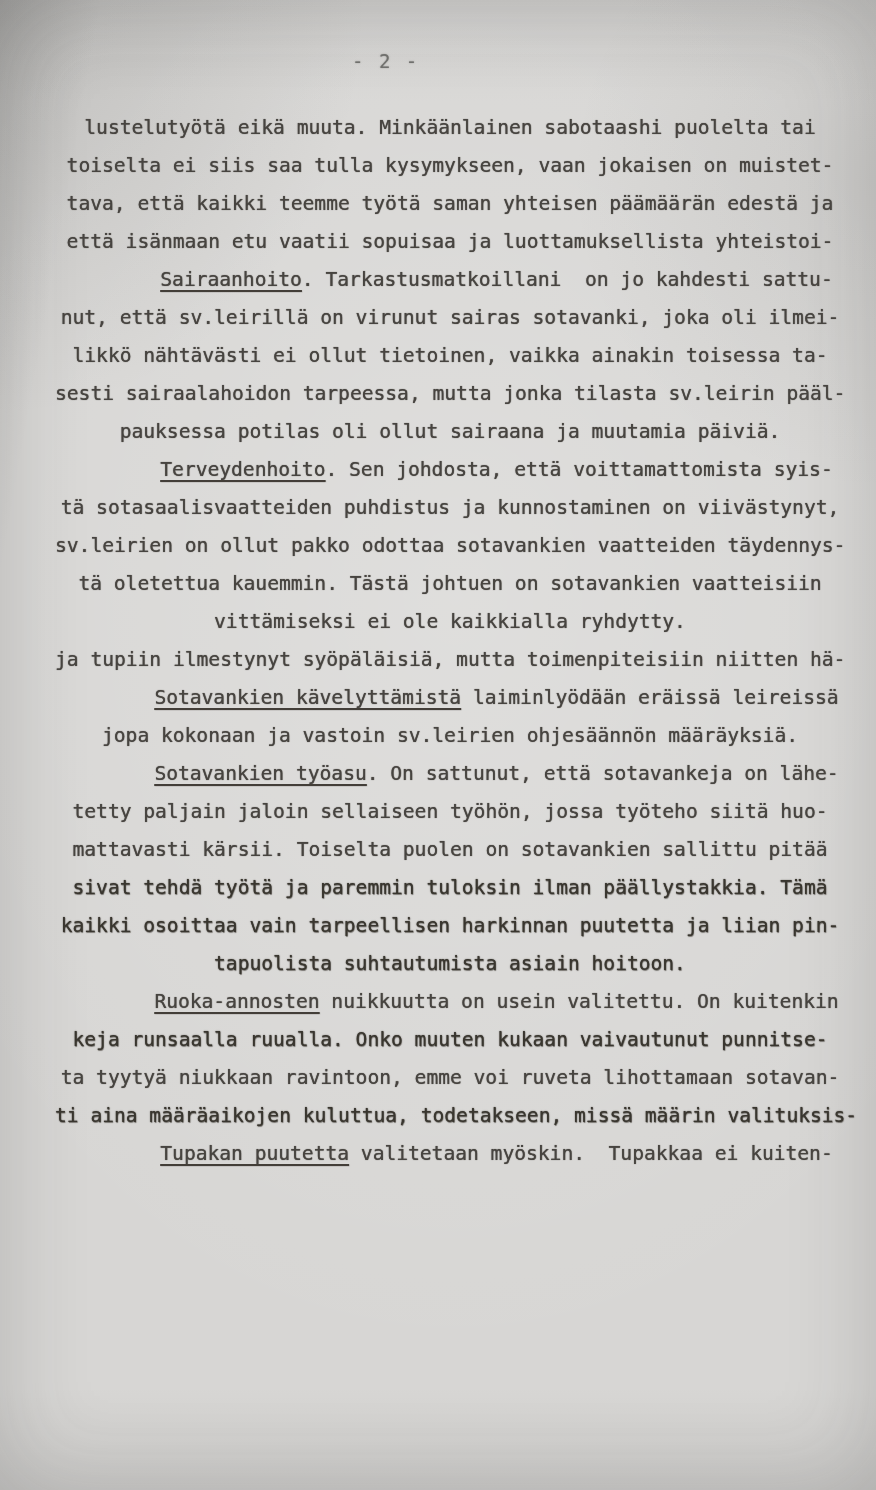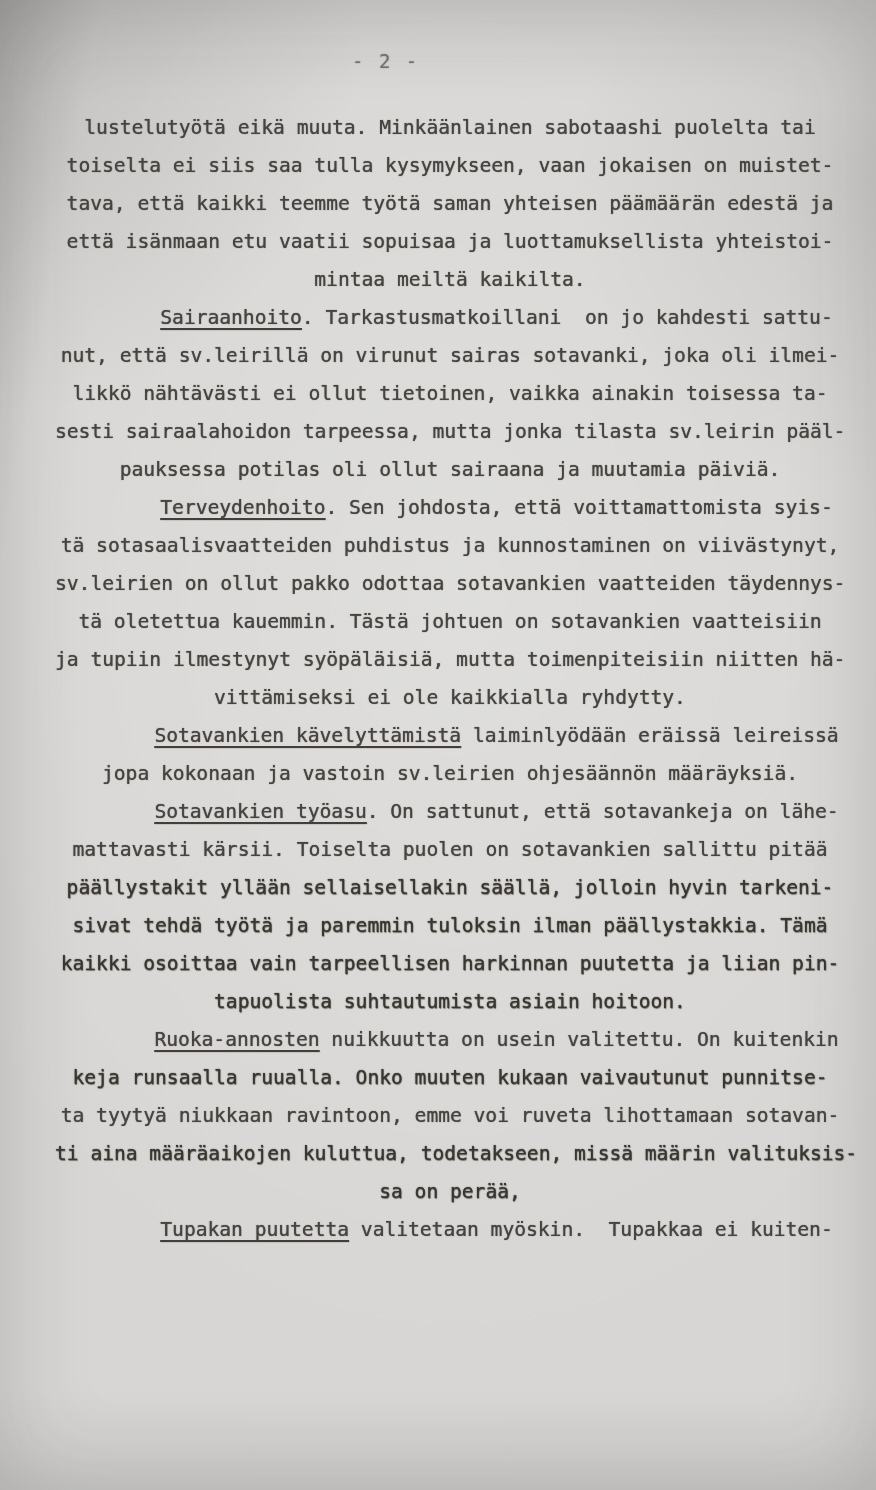--- a/index.html
+++ b/index.html
@@ -64,40 +64,38 @@
 </head>
 <body>
 
 <div class="page">
   <div class="page-number">- 2 -</div>
   <div class="body-text" id="body-lines">
       <div class="line">lustelutyötä eikä muuta. Minkäänlainen sabotaashi puolelta tai</div>
       <div class="line">toiselta ei siis saa tulla kysymykseen, vaan jokaisen on muistet-</div>
       <div class="line">tava, että kaikki teemme työtä saman yhteisen päämäärän edestä ja</div>
       <div class="line">että isänmaan etu vaatii sopuisaa ja luottamuksellista yhteistoi-</div>
-      <div class="line">mintaa meiltä kaikilta.</div>
       <div class="line indent"><span class="heading-underline">Sairaanhoito</span>. Tarkastusmatkoillani  on jo kahdesti sattu-</div>
       <div class="line">nut, että sv.leirillä on virunut sairas sotavanki, joka oli ilmei-</div>
       <div class="line">likkö nähtävästi ei ollut tietoinen, vaikka ainakin toisessa ta-</div>
       <div class="line">sesti sairaalahoidon tarpeessa, mutta jonka tilasta sv.leirin pääl-</div>
       <div class="line">pauksessa potilas oli ollut sairaana ja muutamia päiviä.</div>
       <div class="line indent"><span class="heading-underline">Terveydenhoito</span>. Sen johdosta, että voittamattomista syis-</div>
       <div class="line">tä sotasaalisvaatteiden puhdistus ja kunnostaminen on viivästynyt,</div>
       <div class="line">sv.leirien on ollut pakko odottaa sotavankien vaatteiden täydennys-</div>
       <div class="line">tä oletettua kauemmin. Tästä johtuen on sotavankien vaatteisiin</div>
+      <div class="line">vittämiseksi ei ole kaikkialla ryhdytty.</div>
       <div class="line">ja tupiin ilmestynyt syöpäläisiä, mutta toimenpiteisiin niitten hä-</div>
-      <div class="line">vittämiseksi ei ole kaikkialla ryhdytty.</div>
       <div class="line indent"><span class="heading-underline">Sotavankien kävelyttämistä</span> laiminlyödään eräissä leireissä</div>
       <div class="line">jopa kokonaan ja vastoin sv.leirien ohjesäännön määräyksiä.</div>
       <div class="line indent"><span class="heading-underline">Sotavankien työasu</span>. On sattunut, että sotavankeja on lähe-</div>
+      <div class="line">tetty paljain jaloin sellaiseen työhön, jossa työteho siitä huo-</div>
       <div class="line">mattavasti kärsii. Toiselta puolen on sotavankien sallittu pitää</div>
-      <div class="line dark">päällystakit yllään sellaisellakin säällä, jolloin hyvin tarkeni-</div>
       <div class="line dark">sivat tehdä työtä ja paremmin tuloksin ilman päällystakkia. Tämä</div>
       <div class="line dark">kaikki osoittaa vain tarpeellisen harkinnan puutetta ja liian pin-</div>
       <div class="line dark">tapuolista suhtautumista asiain hoitoon.</div>
       <div class="line indent"><span class="heading-underline">Ruoka-annosten</span> nuikkuutta on usein valitettu. On kuitenkin</div>
       <div class="line dark">keja runsaalla ruualla. Onko muuten kukaan vaivautunut punnitse-</div>
       <div class="line">ta tyytyä niukkaan ravintoon, emme voi ruveta lihottamaan sotavan-</div>
       <div class="line dark">ti aina määräaikojen kuluttua, todetakseen, missä määrin valituksis-</div>
-      <div class="line dark">sa on perää,</div>
       <div class="line indent"><span class="heading-underline">Tupakan puutetta</span> valitetaan myöskin.  Tupakkaa ei kuiten-</div>
     </div>
 </div>
 
 </body></html>

